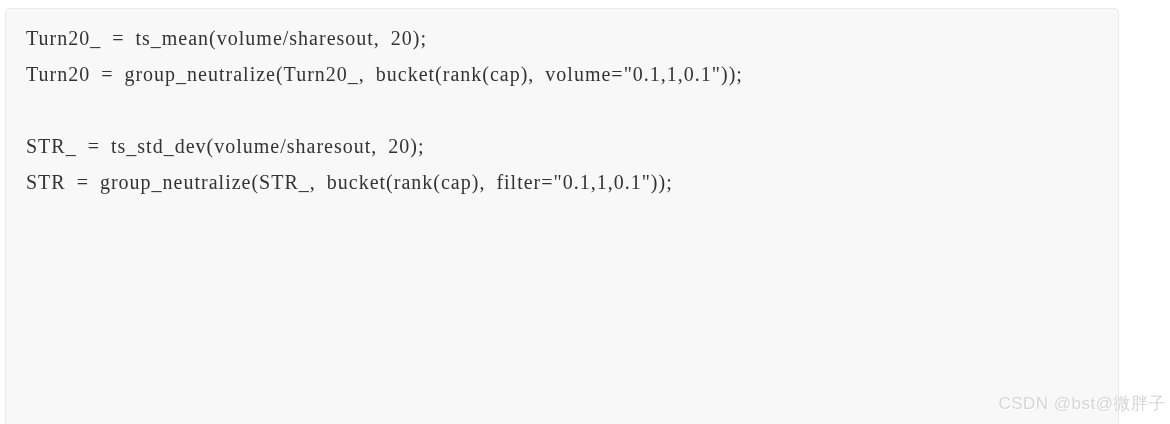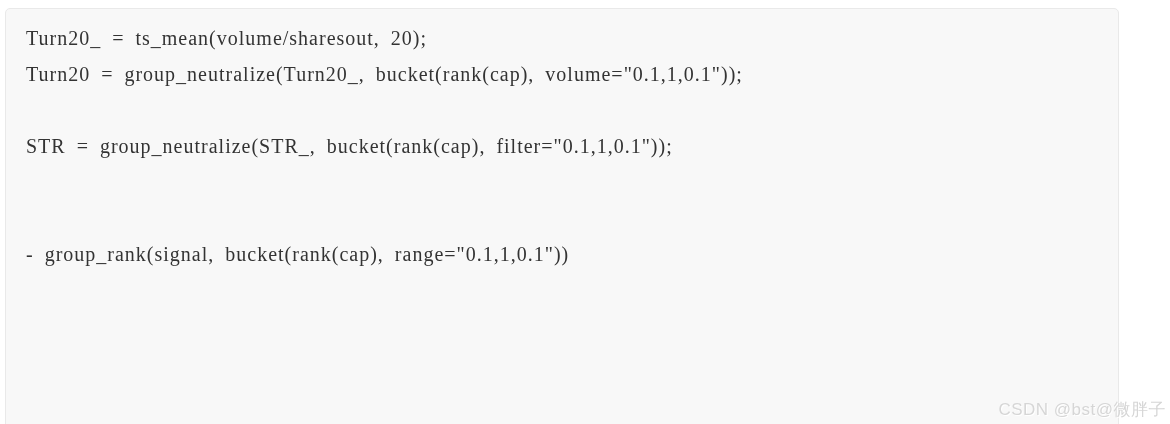--- a/index.html
+++ b/index.html
@@ -37,39 +37,39 @@
   .code-line {
     height: 36px;
     line-height: 36px;
     white-space: pre;
     overflow: visible;
     font-family: Liberation Serif, serif;
   }
   .watermark {
     position: absolute;
     right: 4px;
-    bottom: 3px;
+    bottom: 9px;
     font-family: "Liberation Sans", sans-serif;
     font-size: 17px;
     letter-spacing: 0.5px;
     color: #d6d6d6;
     text-shadow: 1px 1px 0 #ffffff;
     white-space: nowrap;
   }
 </style>
 </head>
 <body>
 
 <div class="page">
 
   <div class="code-block">
     <div class="code-line">Turn20_ = ts_mean(volume/sharesout, 20);</div>
     <div class="code-line">Turn20 = group_neutralize(Turn20_, bucket(rank(cap), volume="0.1,1,0.1"));</div>
     <div class="code-line"></div>
+    <div class="code-line">STR_ = ts_std_dev(volume/sharesout, 20);</div>
     <div class="code-line">STR = group_neutralize(STR_, bucket(rank(cap), filter="0.1,1,0.1"));</div>
     <div class="code-line"></div>
     <div class="code-line"></div>
-    <div class="code-line">- group_rank(signal, bucket(rank(cap), range="0.1,1,0.1"))</div>
   </div>
 
   <div class="watermark">CSDN @bst@微胖子</div>
 
 </div>
 
 </body></html>

